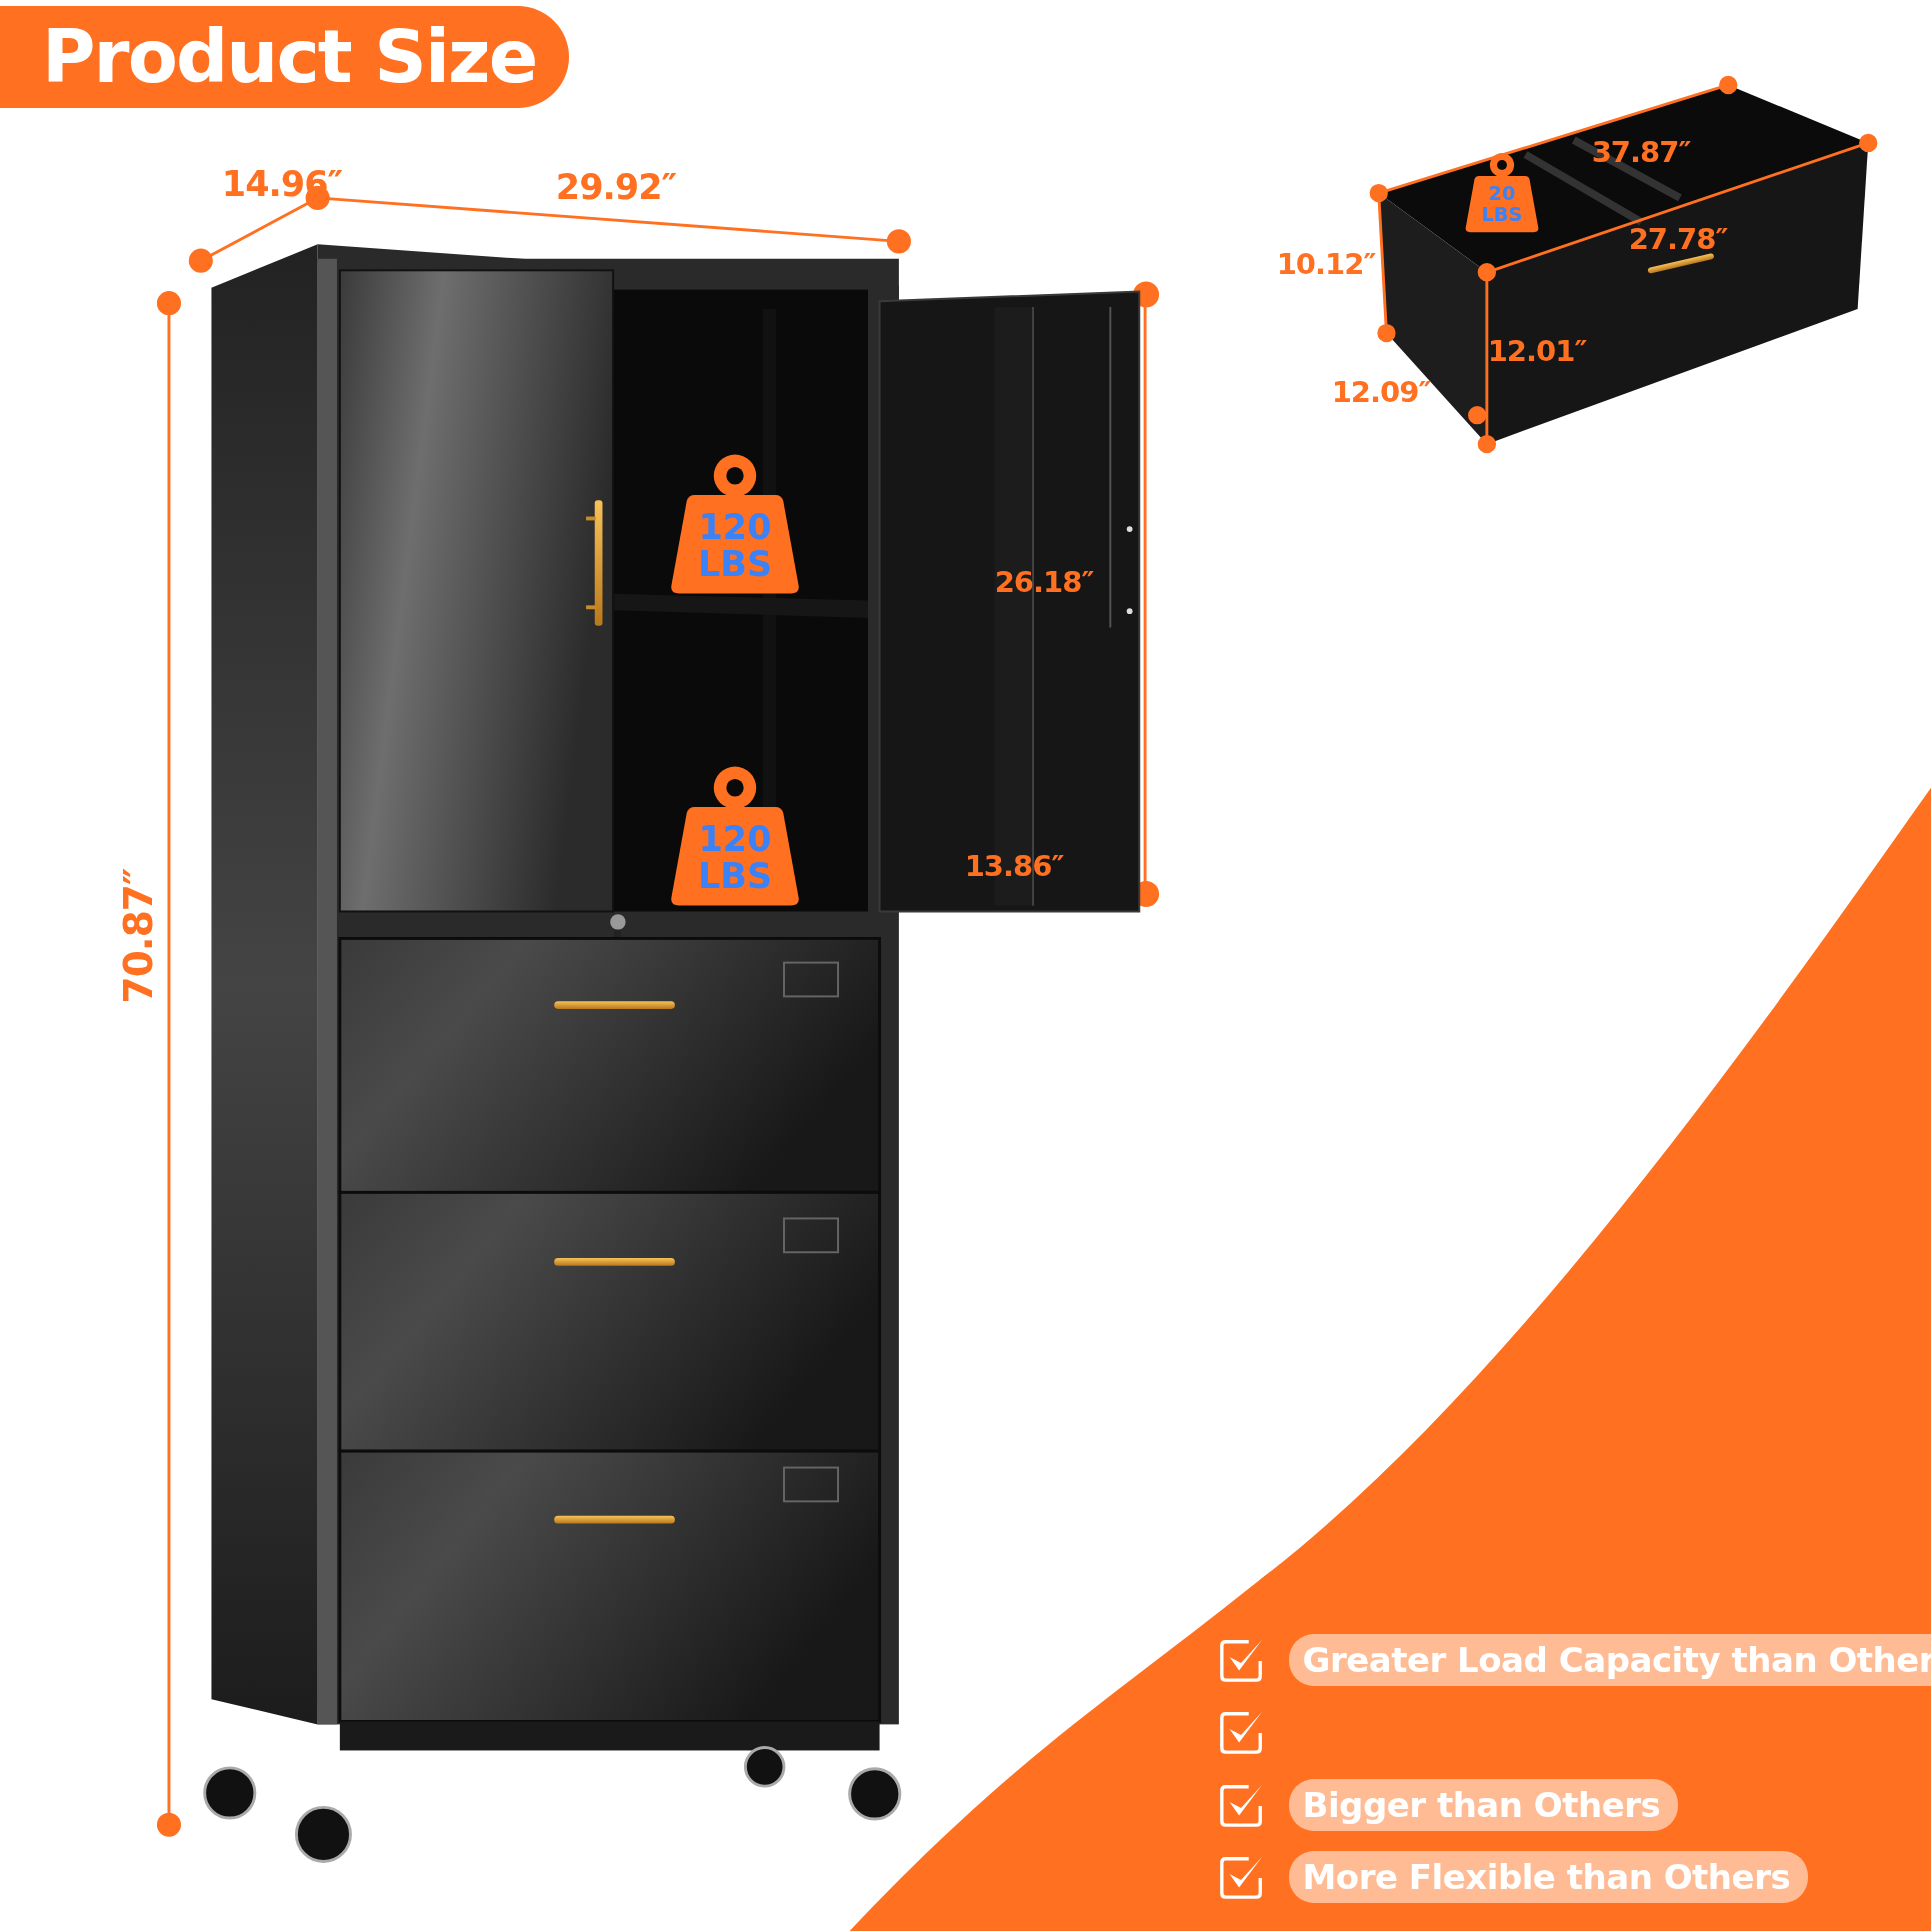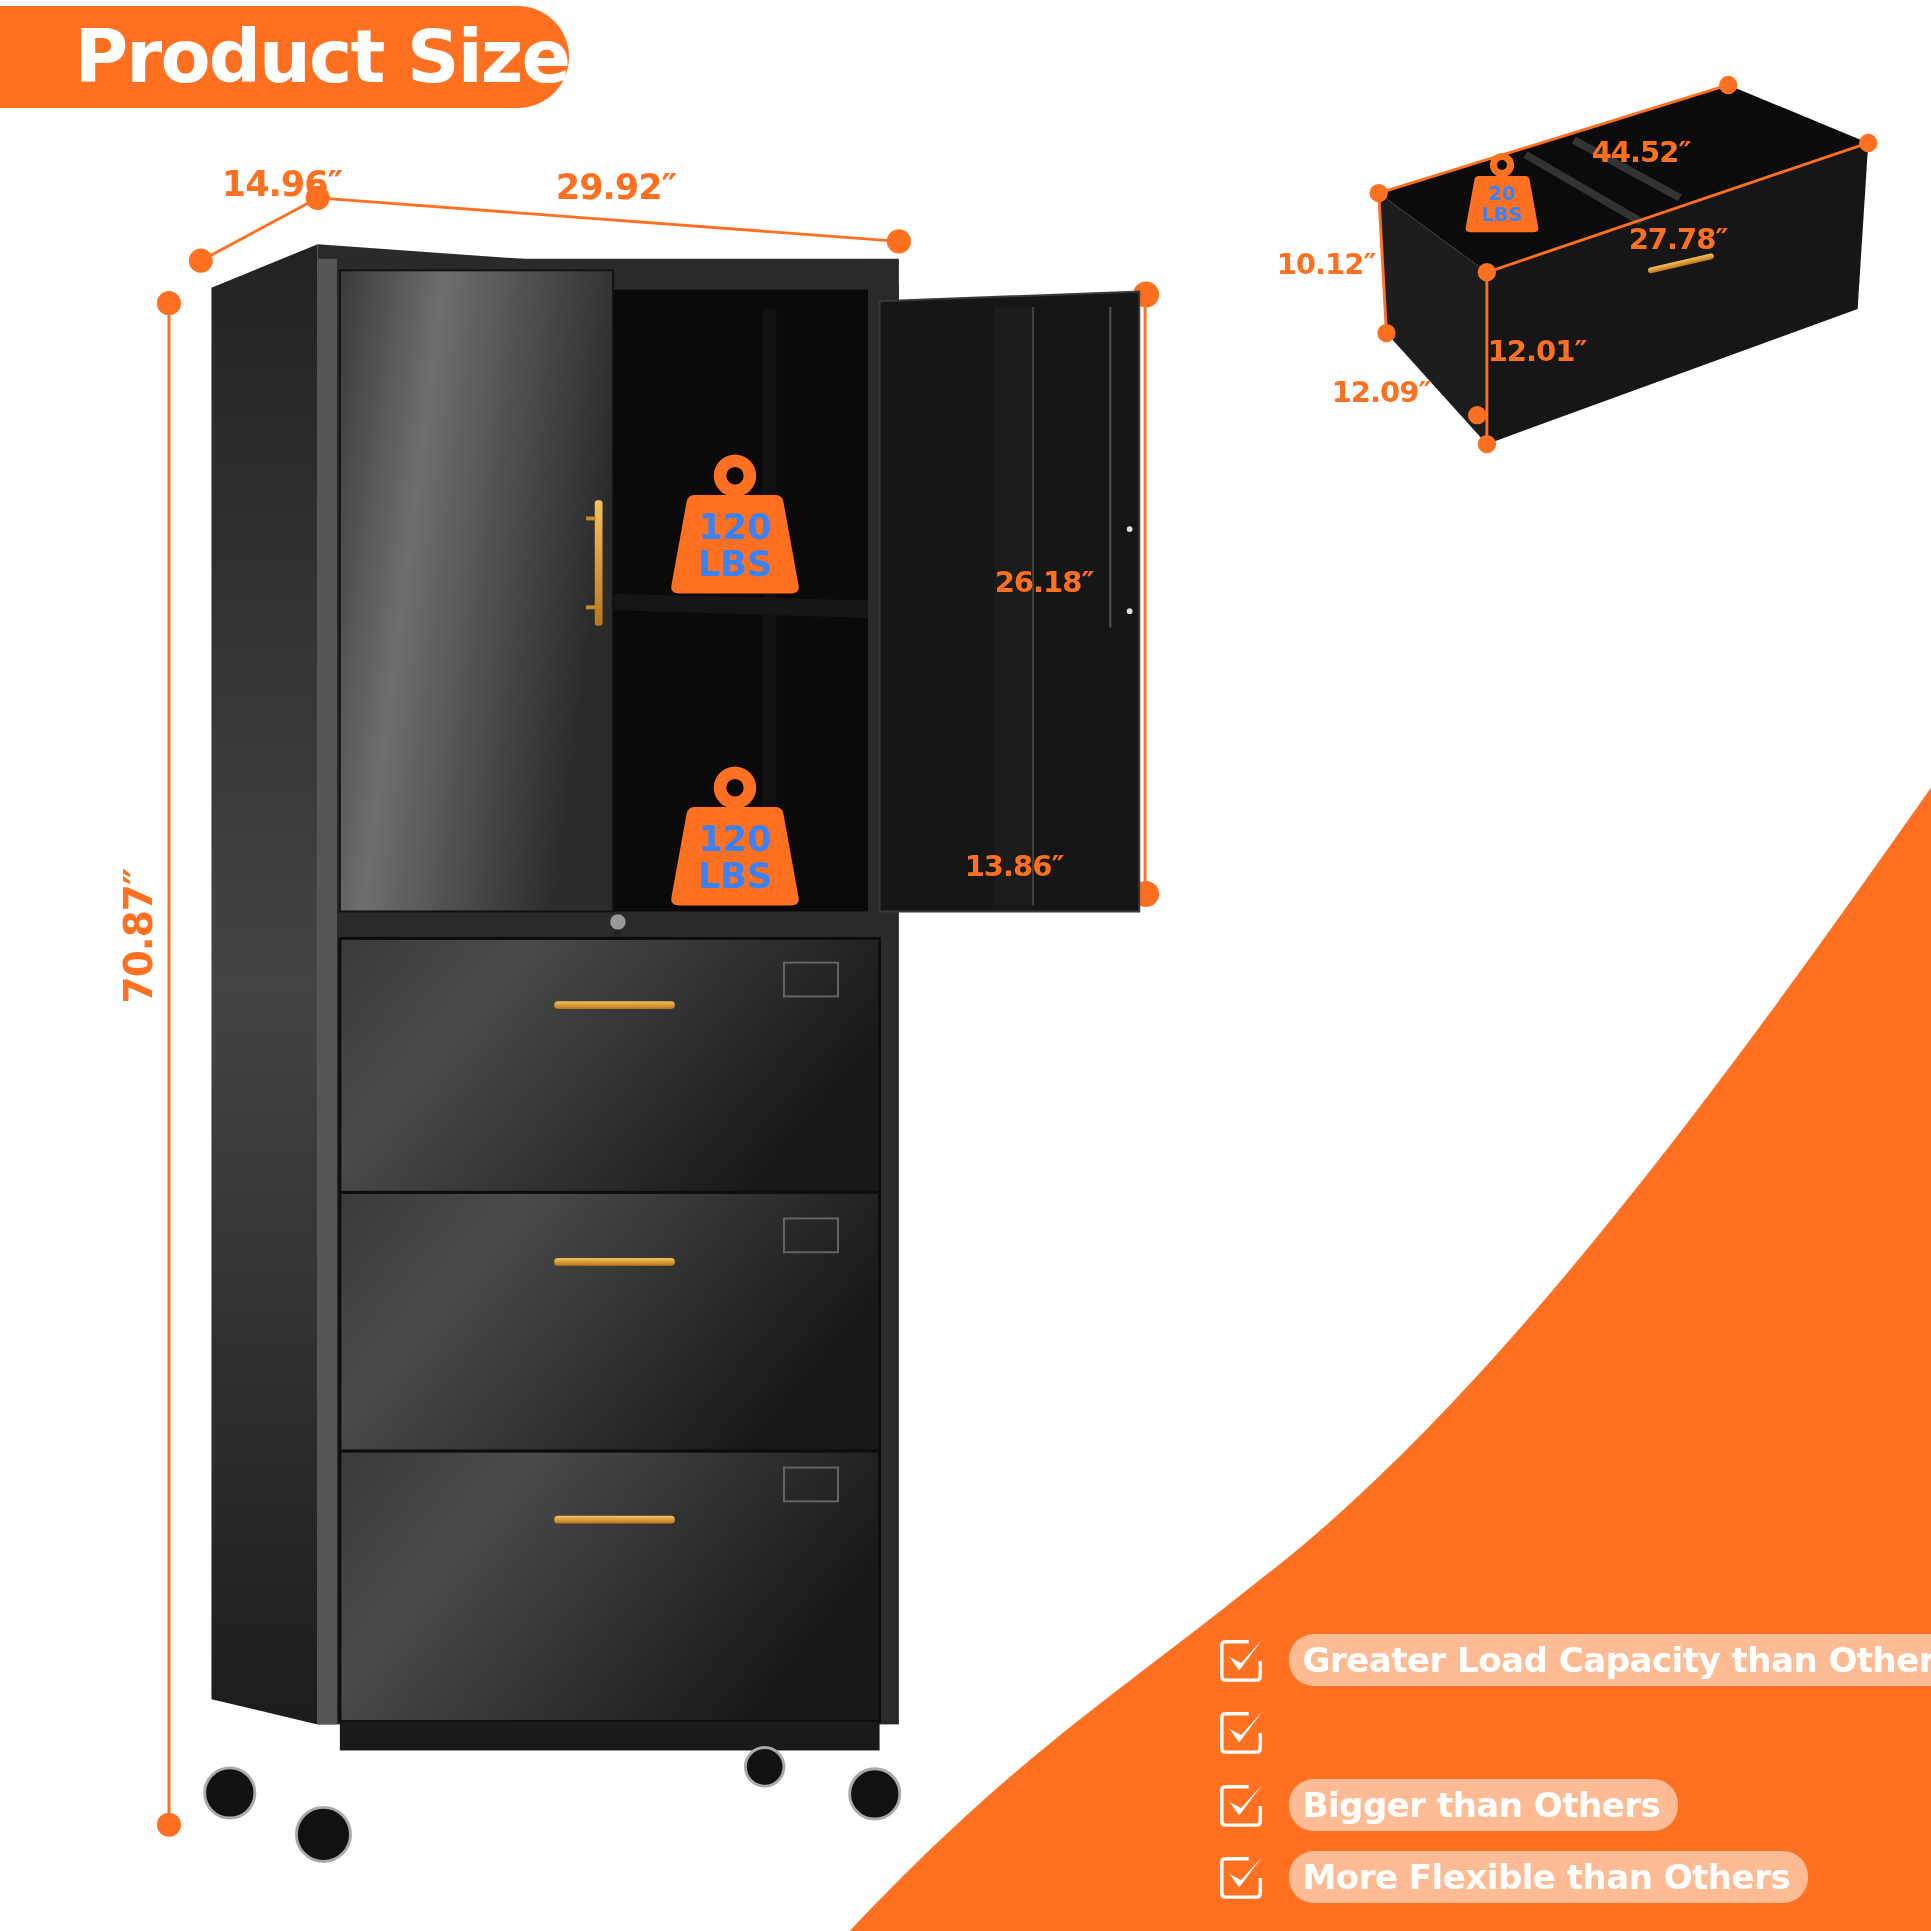--- a/index.html
+++ b/index.html
@@ -1,18 +1,18 @@
 <!DOCTYPE html>
 <html><head>
 <meta charset="utf-8">
 <style>
   html, body { margin: 0; padding: 0; }
   body { width: 1931px; height: 1931px; position: relative; overflow: hidden; background: #ffffff; font-family: "DejaVu Sans", sans-serif; }
   .bg-svg { position: absolute; left: 0; top: 0; width: 1931px; height: 1931px; }
-  .title-pill { position: absolute; left: 0; top: 5.8px; width: 569px; height: 102px; background: #ff7021; border-radius: 0 52px 52px 0; display: flex; align-items: center; justify-content: flex-end; }
+  .title-pill { position: absolute; left: 0; top: 5.8px; width: 569px; height: 102px; background: #ff7021; border-radius: 0 52px 52px 0; display: flex; align-items: center; }
   .title-text { color: #fff; font-family: "DejaVu Sans", sans-serif; font-weight: bold; font-size: 73px; margin-left: 42px; letter-spacing: -1.9px; }
   .dim { position: absolute; color: #ff7021; font-family: "DejaVu Sans", sans-serif; font-weight: bold; font-size: 35px; white-space: nowrap; transform: translate(-50%, -50%); letter-spacing: -1px; }
   .dim.sm { font-size: 29px; }
   .dim.rot { transform: translate(-50%, -50%) rotate(-90deg); font-size: 39px; }
   .weight { position: absolute; width: 135px; height: 145px; transform: translate(-50%, -50%); }
   .weight-text { position: absolute; left: 0; right: 0; top: 58px; text-align: center; color: #3b82f6; font-weight: bold; font-size: 35px; line-height: 37px; font-family: "DejaVu Sans", sans-serif; }
   .weight.small { width: 77px; height: 89px; }
   .weight.small .weight-text { top: 35px; font-size: 19.3px; line-height: 21px; }
   .features { position: absolute; left: 1218px; top: 1632px; }
   .feature { display: flex; align-items: center; height: 56px; margin-bottom: 16.4px; }
@@ -166,21 +166,21 @@
     <circle cx="70" cy="26" r="22" fill="#ff7021"></circle>
     <circle cx="70" cy="26" r="9" fill="#0a0a0a"></circle>
     <path d="M28,46 L112,46 Q118,46 120,52 L136,140 Q137,148 128,148 L12,148 Q3,148 4,140 L20,52 Q22,46 28,46 Z" fill="#ff7021"></path>
   </svg>
   <div class="weight-text">
     <div>120</div>
     <div>LBS</div>
   </div>
 </div>
 
-<div class="dim sm" style="left:1641px; top:152px;">44.52″</div>
+<div class="dim sm" style="left:1641px; top:152px;">37.87″</div>
 <div class="dim sm" style="left:1678px; top:239px;">27.78″</div>
 <div class="dim sm" style="left:1326px; top:264px;">10.12″</div>
 <div class="dim sm" style="left:1537px; top:351px;">12.01″</div>
 <div class="dim sm" style="left:1381px; top:392px;">12.09″</div>
 
 <div class="weight small" style="left:1502px; top:192px;">
   <svg width="77" height="89" viewBox="0 0 140 150">
     <circle cx="70" cy="26" r="22" fill="#ff7021"></circle>
     <circle cx="70" cy="26" r="9" fill="#0a0a0a"></circle>
     <path d="M28,46 L112,46 Q118,46 120,52 L136,140 Q137,148 128,148 L12,148 Q3,148 4,140 L20,52 Q22,46 28,46 Z" fill="#ff7021"></path>

